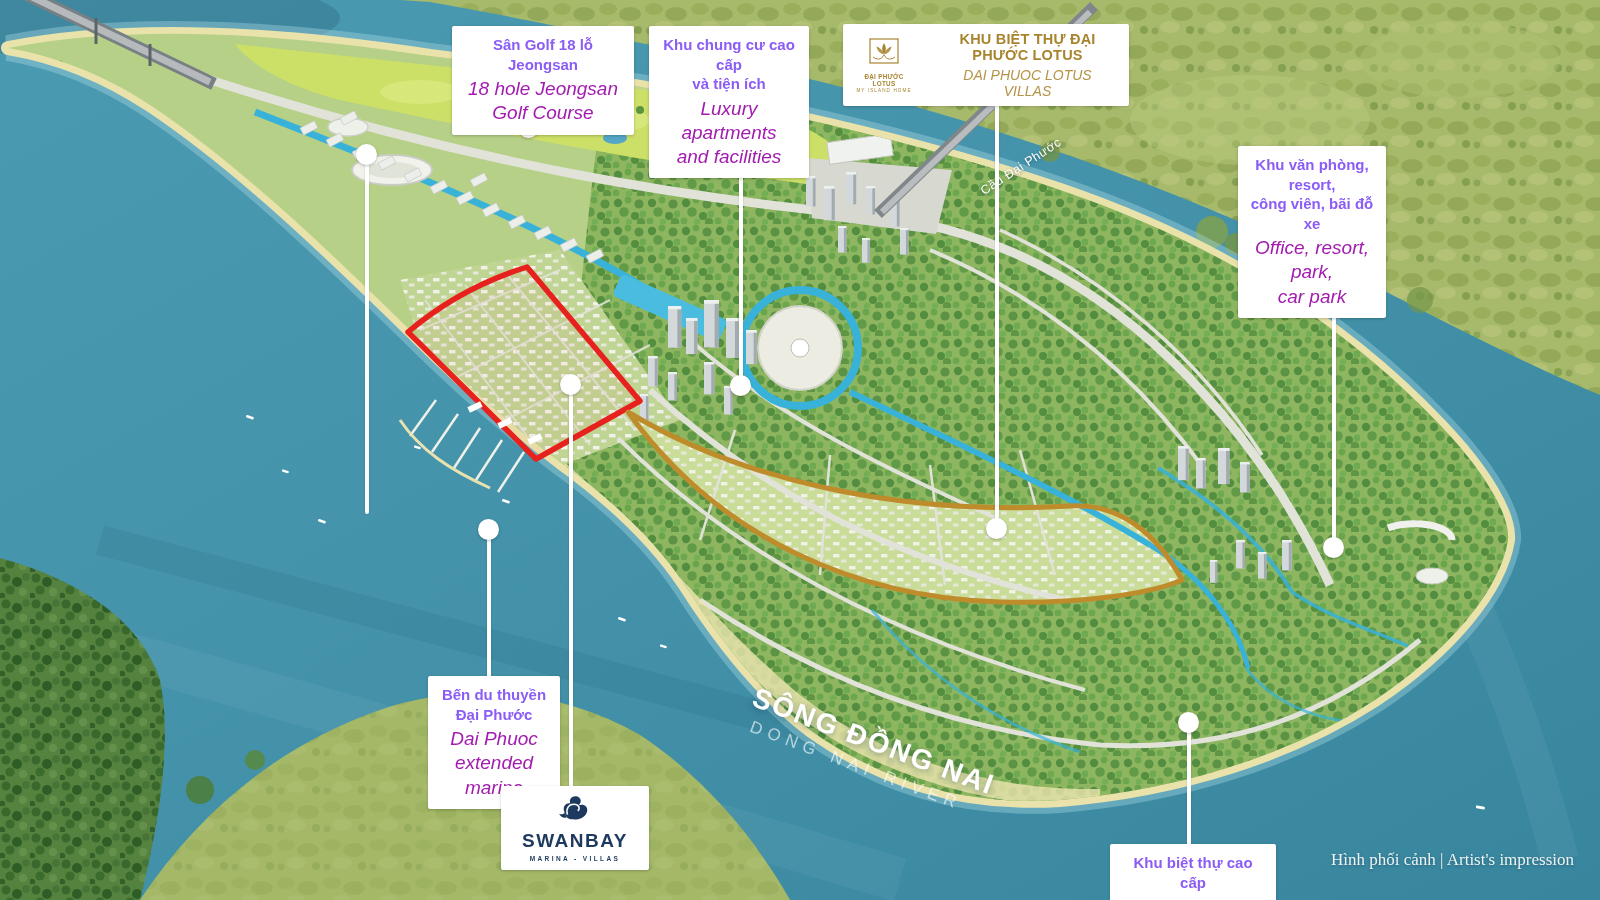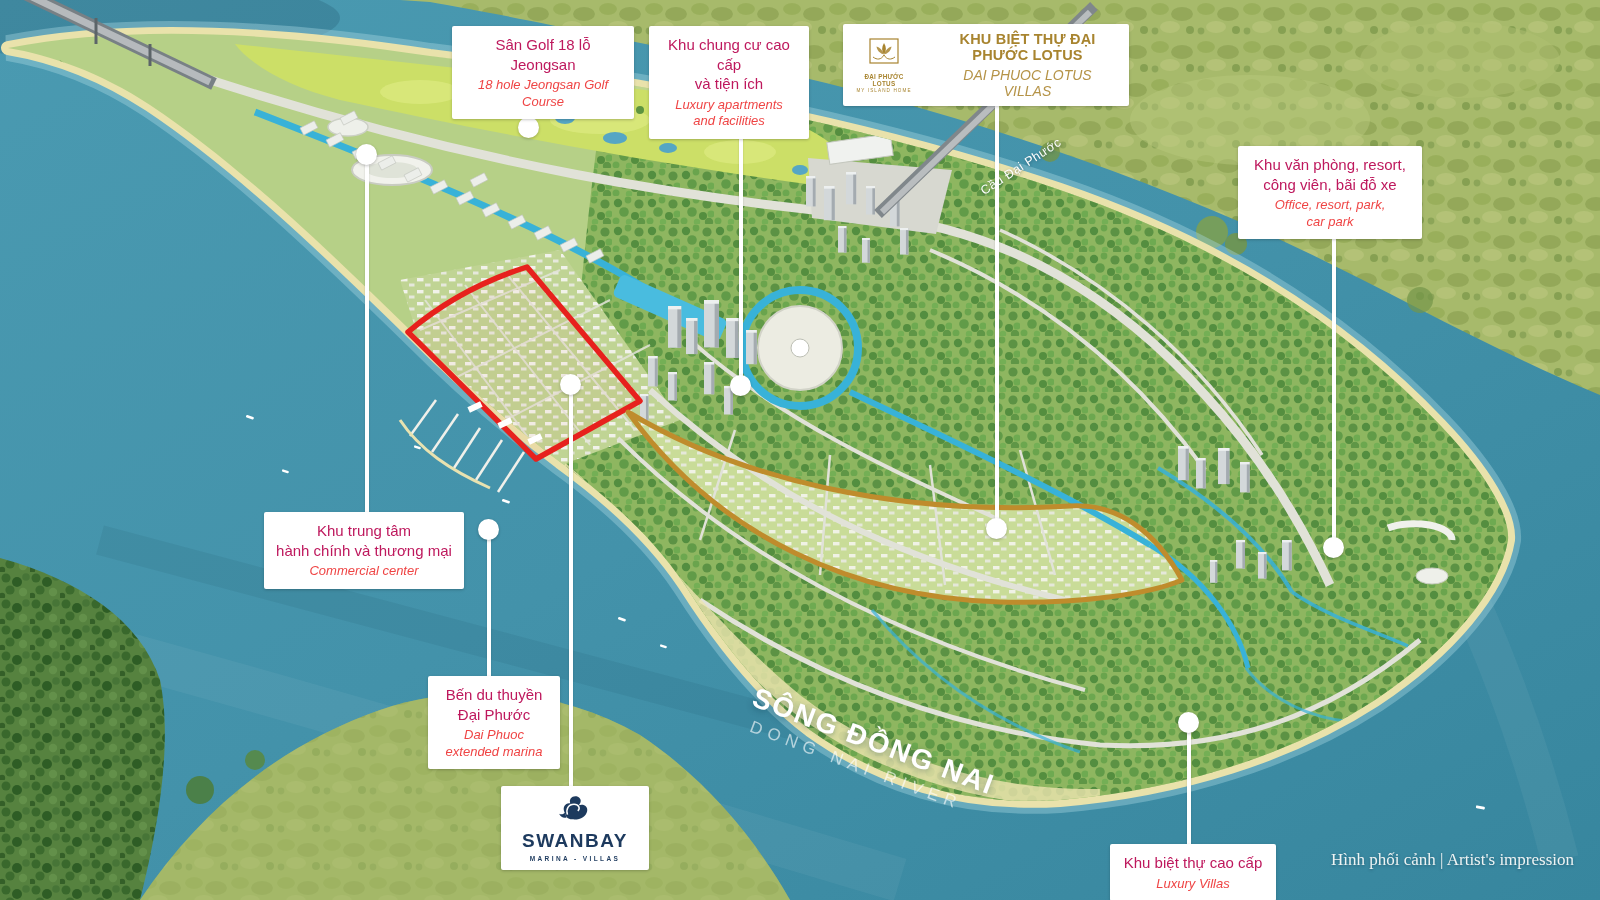--- a/index.html
+++ b/index.html
@@ -10,22 +10,22 @@
          font-family:"Liberation Sans",sans-serif;background:#4a99b0;}
   svg.map{position:absolute;left:0;top:0;z-index:1;}
 
   .leader{position:absolute;width:4px;background:#fff;z-index:5;border-radius:2px;
           box-shadow:0 0 2px rgba(0,0,0,.18);}
   .dot{position:absolute;width:21px;height:21px;border-radius:50%;background:#fff;z-index:5;
        box-shadow:0 1px 3px rgba(0,0,0,.25);}
 
   .label{position:absolute;z-index:6;background:#fff;border-radius:2px;text-align:center;
          padding:9px 10px;box-sizing:border-box;box-shadow:0 1px 3px rgba(0,0,0,.22);}
-  .vi{font-size:15px;font-weight:400;color:#be185d;line-height:1.3;white-space:pre-line;}
-  .en{font-size:13px;font-style:italic;color:#ef4444;font-weight:400;line-height:1.28;
+  .vi{font-size:15px;font-weight:700;color:#8b5cf6;line-height:1.3;white-space:pre-line;}
+  .en{font-size:19px;font-style:italic;color:#a21caf;font-weight:400;line-height:1.28;
       margin-top:3px;white-space:pre-line;}
 
   .label.lotus{display:flex;align-items:center;gap:25px;padding:7px 12px;text-align:left;}
   .lotus-logo{width:58px;flex:0 0 auto;text-align:center;}
   .logo-name{font-size:6.3px;font-weight:700;color:var(--gold-text);letter-spacing:.3px;margin-top:1px;}
   .logo-tag{font-size:4.6px;color:var(--gold-text);letter-spacing:1.1px;margin-top:1px;}
   .lotus-text{flex:1;text-align:center;}
   .lotus-title{font-size:14.5px;font-weight:700;color:var(--gold-text);letter-spacing:.2px;}
   .lotus-sub{font-size:14px;font-style:italic;color:#b59347;margin-top:4px;}
 
@@ -358,32 +358,27 @@
     </svg>
     <div class="logo-name">ĐẠI PHƯỚC LOTUS</div>
     <div class="logo-tag">MY ISLAND HOME</div>
   </div>
   <div class="lotus-text">
     <div class="lotus-title">KHU BIỆT THỰ ĐẠI PHƯỚC LOTUS</div>
     <div class="lotus-sub">DAI PHUOC LOTUS VILLAS</div>
   </div>
 </div>
 
-<div class="label" style="left:1238px;top:146px;width:184px">
+<div class="label" style="left:1238px;top:146px;width:148px">
   <div class="vi">Khu văn phòng, resort,
 công viên, bãi đỗ xe</div>
   <div class="en">Office, resort, park,
 car park</div>
 </div>
 
-<div class="label" style="left:264px;top:512px;width:200px">
-  <div class="vi">Khu trung tâm
-hành chính và thương mại</div>
-  <div class="en">Commercial center</div>
-</div>
 
 <div class="label" style="left:428px;top:676px;width:132px">
   <div class="vi">Bến du thuyền
 Đại Phước</div>
   <div class="en">Dai Phuoc
 extended marina</div>
 </div>
 
 <div class="label swan" style="left:501px;top:786px;width:148px">
   <svg width="38" height="30" viewBox="0 0 40 32">

